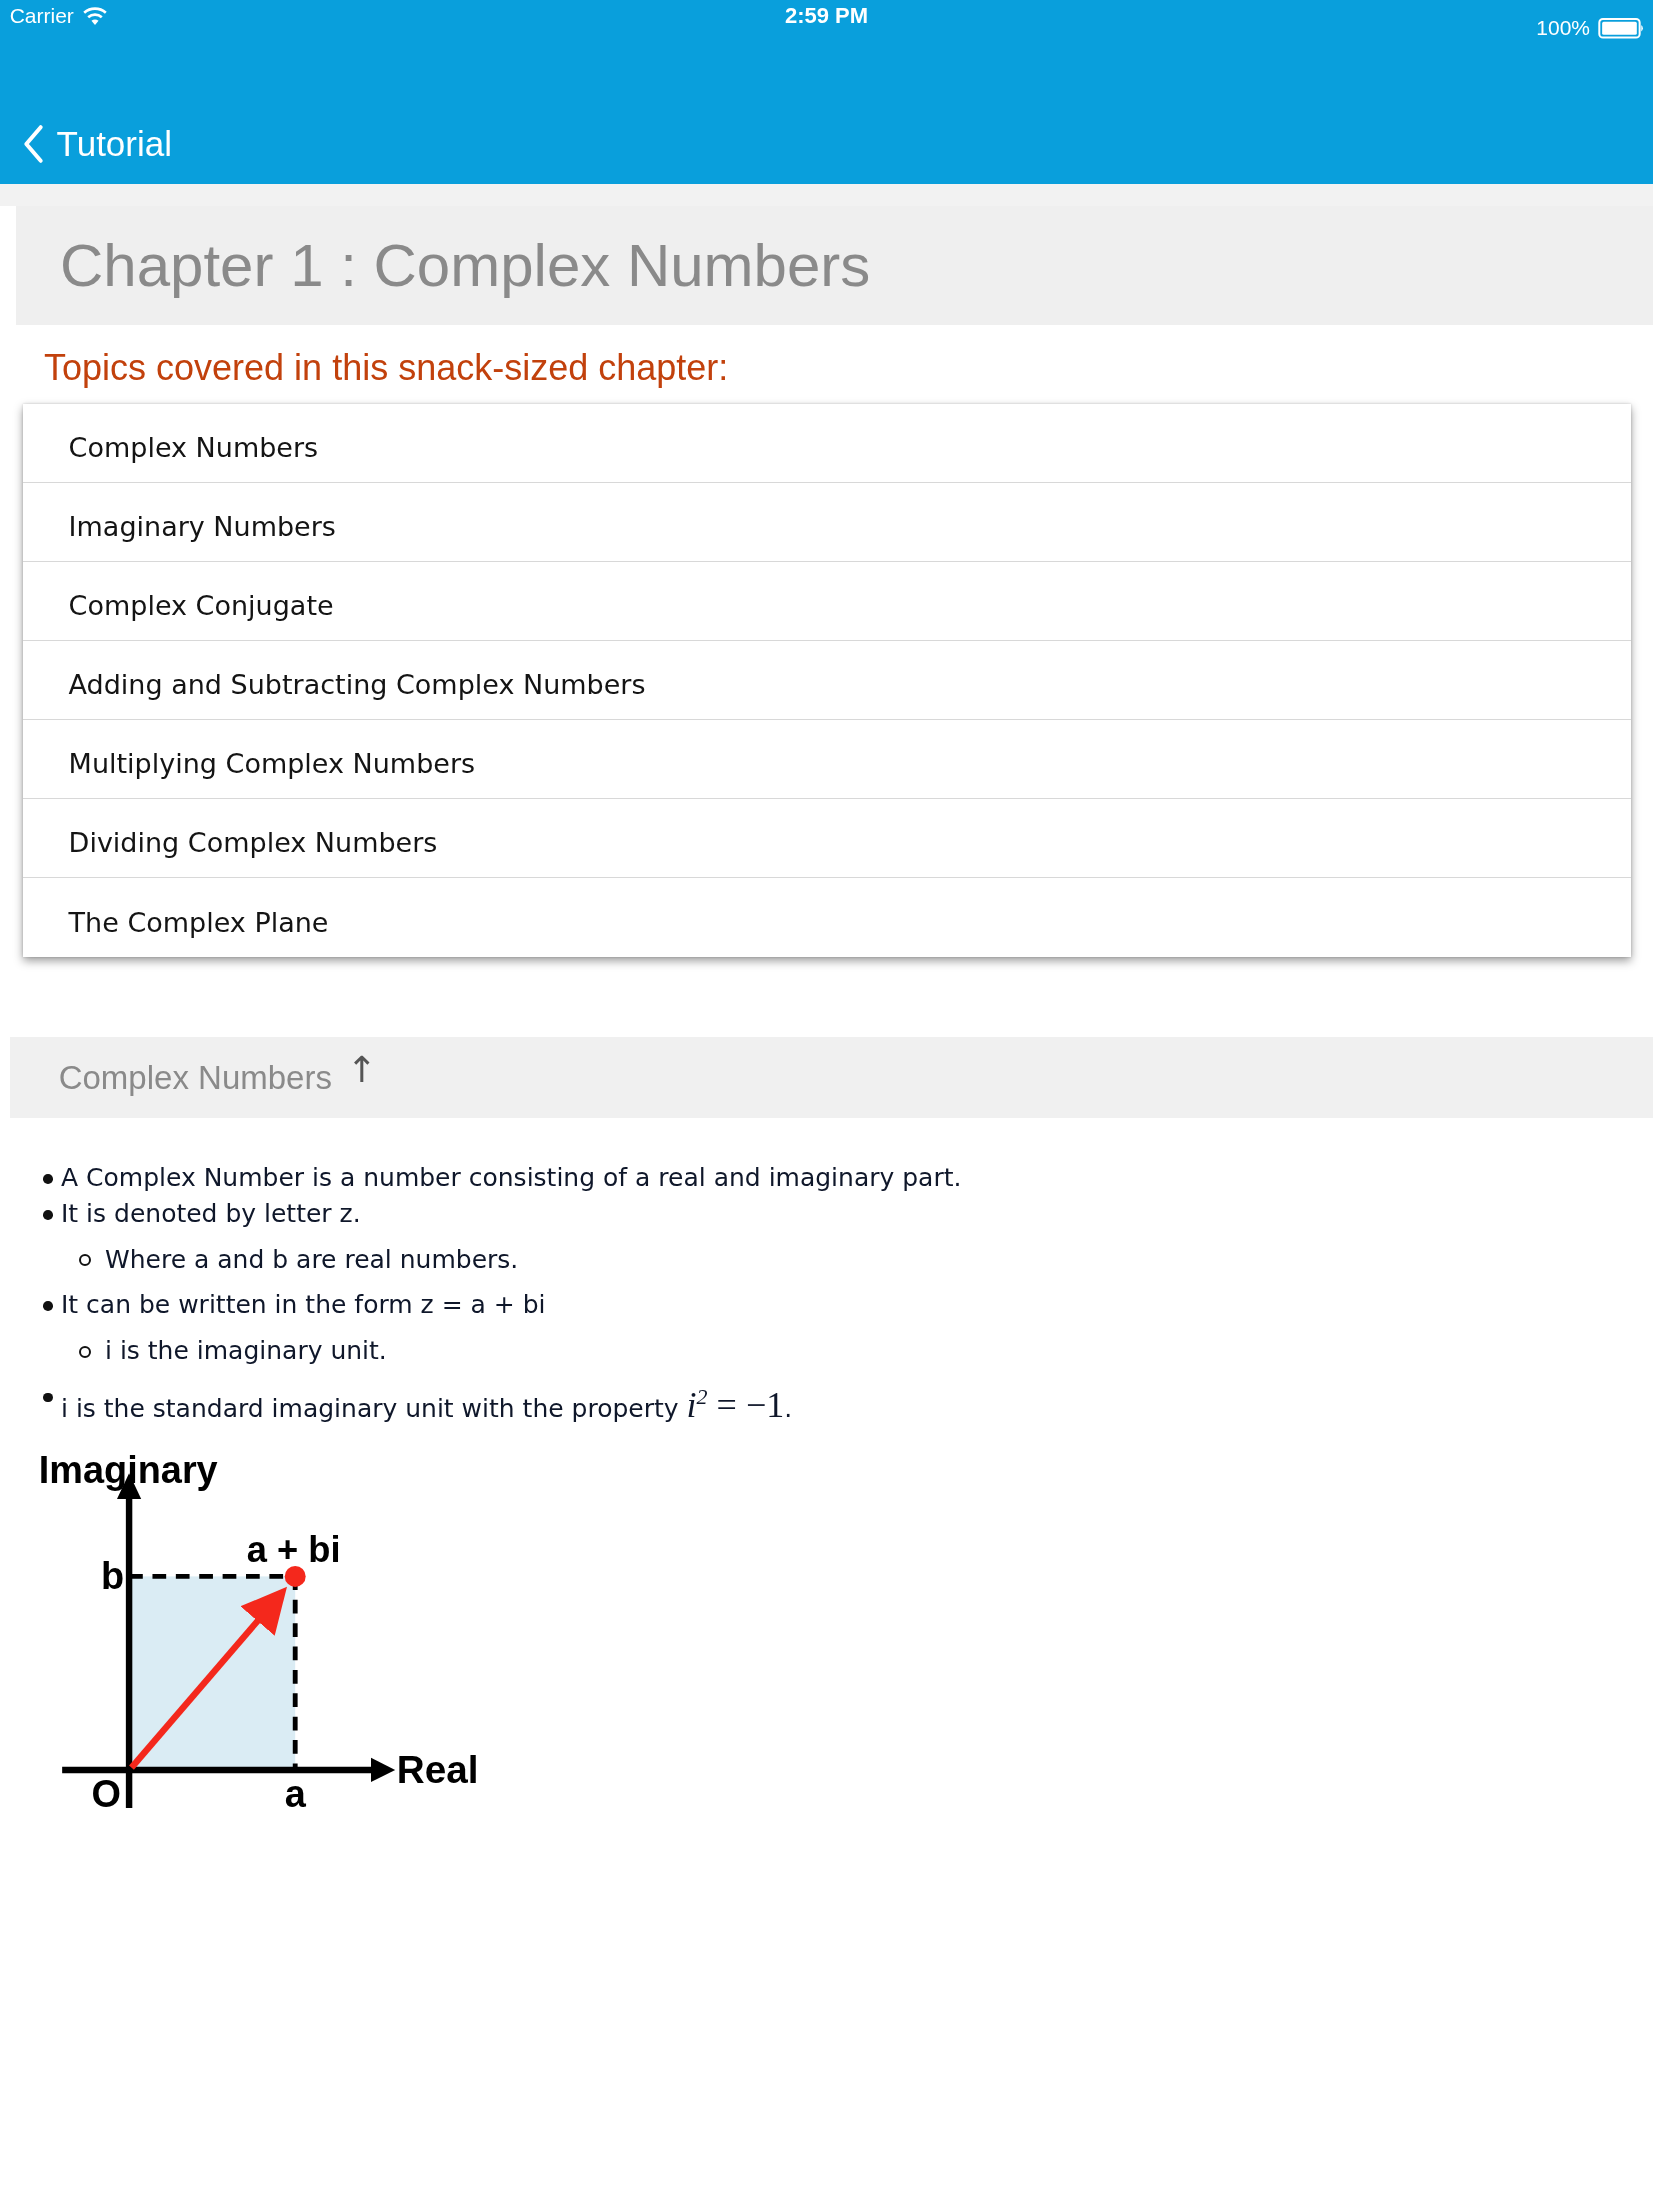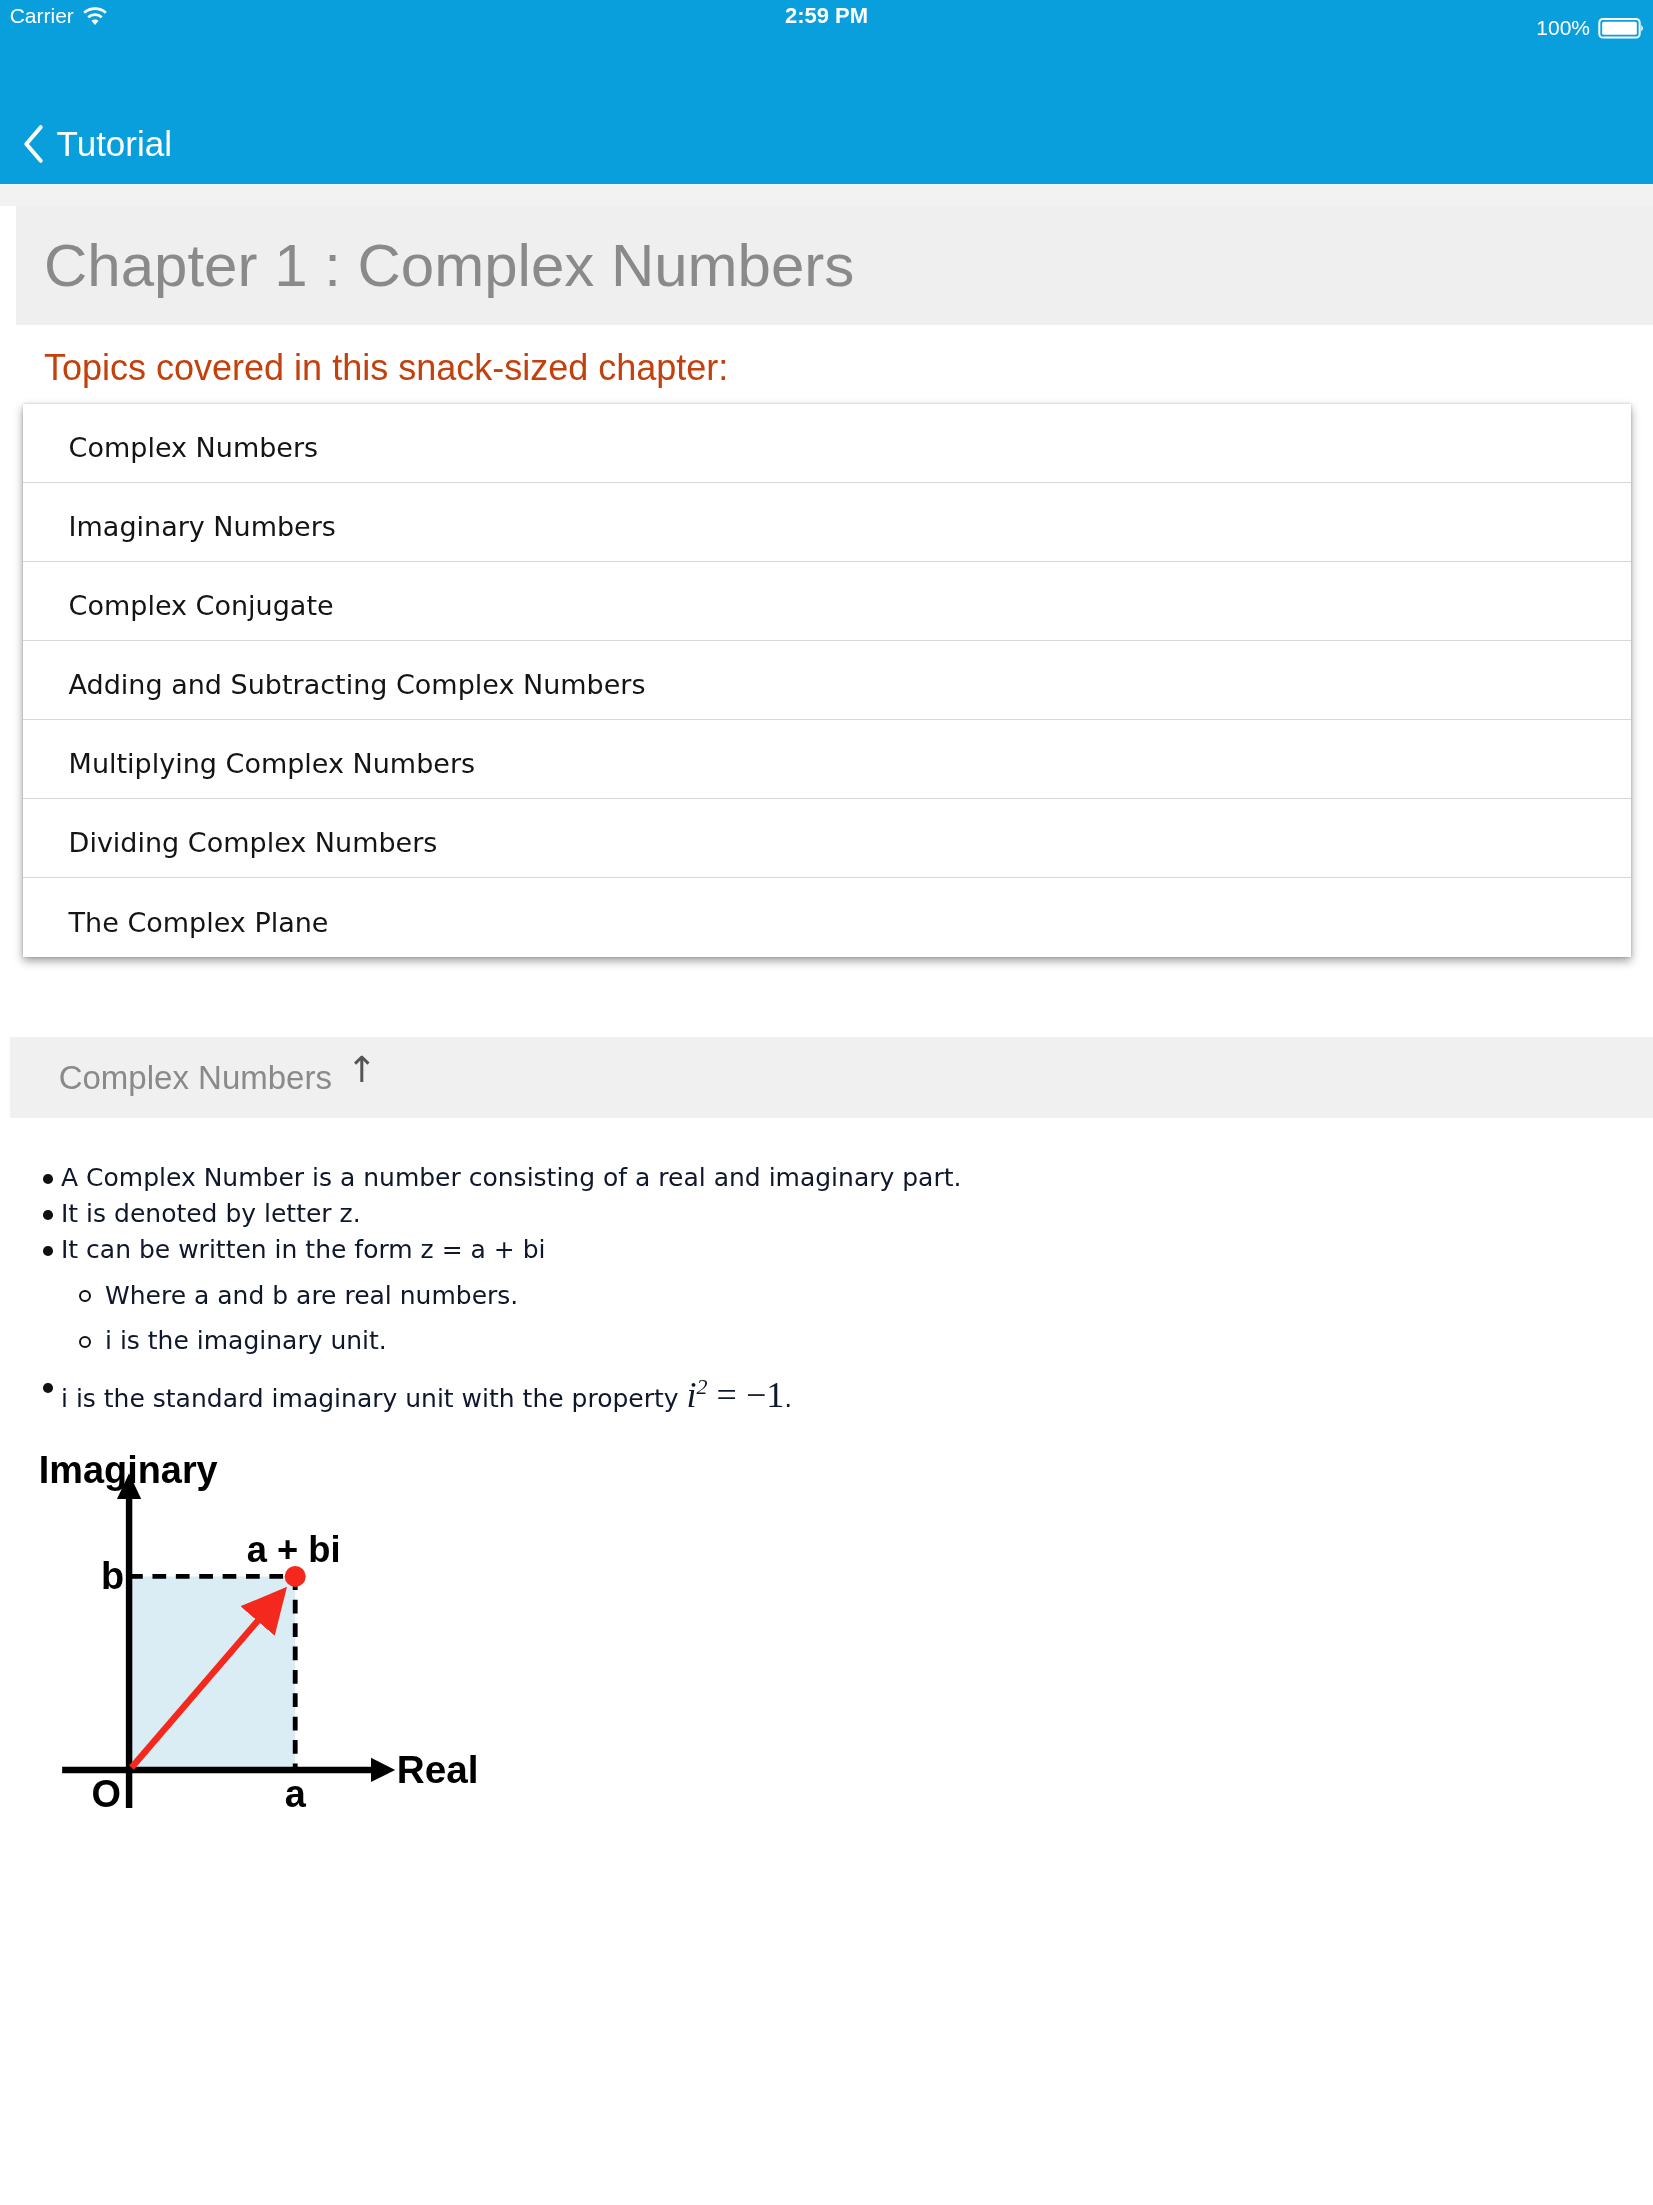--- a/index.html
+++ b/index.html
@@ -35,21 +35,21 @@
   
   .top-strip   { position:absolute; top:184px; left:0; right:0; height:22px; background:#f2f2f2; }
   .bottom-gray { position:absolute; top:2044px; left:0; right:0; height:81px; background:#f2f2f2; }
 
   
   .chapter-block {
     position:absolute; top:206px; left:16px; right:0; height:119px;
     background:#efefef;
   }
   .chapter-title {
-    margin:0; padding-left:28px; line-height:119px;
+    margin:0; padding-left:44px; line-height:119px;
     font-size:60px; font-weight:normal; color:#8a8a8a; white-space:nowrap;
   }
 
   
   .topics-heading {
     position:absolute; top:347px; left:44px;
     font-size:36px; color:#c2410c; white-space:nowrap;
   }
   .topics-card {
     position:absolute; top:404px; left:22.6px; width:1608px;
@@ -189,27 +189,27 @@
 
   <div class="bullets" id="bullets1">
     <div class="bullet">
       <span class="dot"></span>
       <span>A Complex Number is a number consisting of a real and imaginary part.</span>
     </div>
     <div class="bullet">
       <span class="dot"></span>
       <span>It is denoted by letter z.</span>
     </div>
-    <div class="bullet">
-      <span class="dot"></span>
-      <span>It can be written in the form z = a + bi</span>
-    </div>
     <div class="bullet sub">
       <span class="circle"></span>
       <span>Where a and b are real numbers.</span>
+    </div>
+    <div class="bullet">
+      <span class="dot"></span>
+      <span>It can be written in the form z = a + bi</span>
     </div>
     <div class="bullet sub">
       <span class="circle"></span>
       <span>i is the imaginary unit.</span>
     </div>
     <div class="bullet formula-line">
       <span class="dot"></span>
       <span>i is the standard imaginary unit with the property </span><span class="math"><span class="mi">i</span><sup class="mi">2</sup><span> = −1</span></span><span>.</span>
     </div>
   </div>

